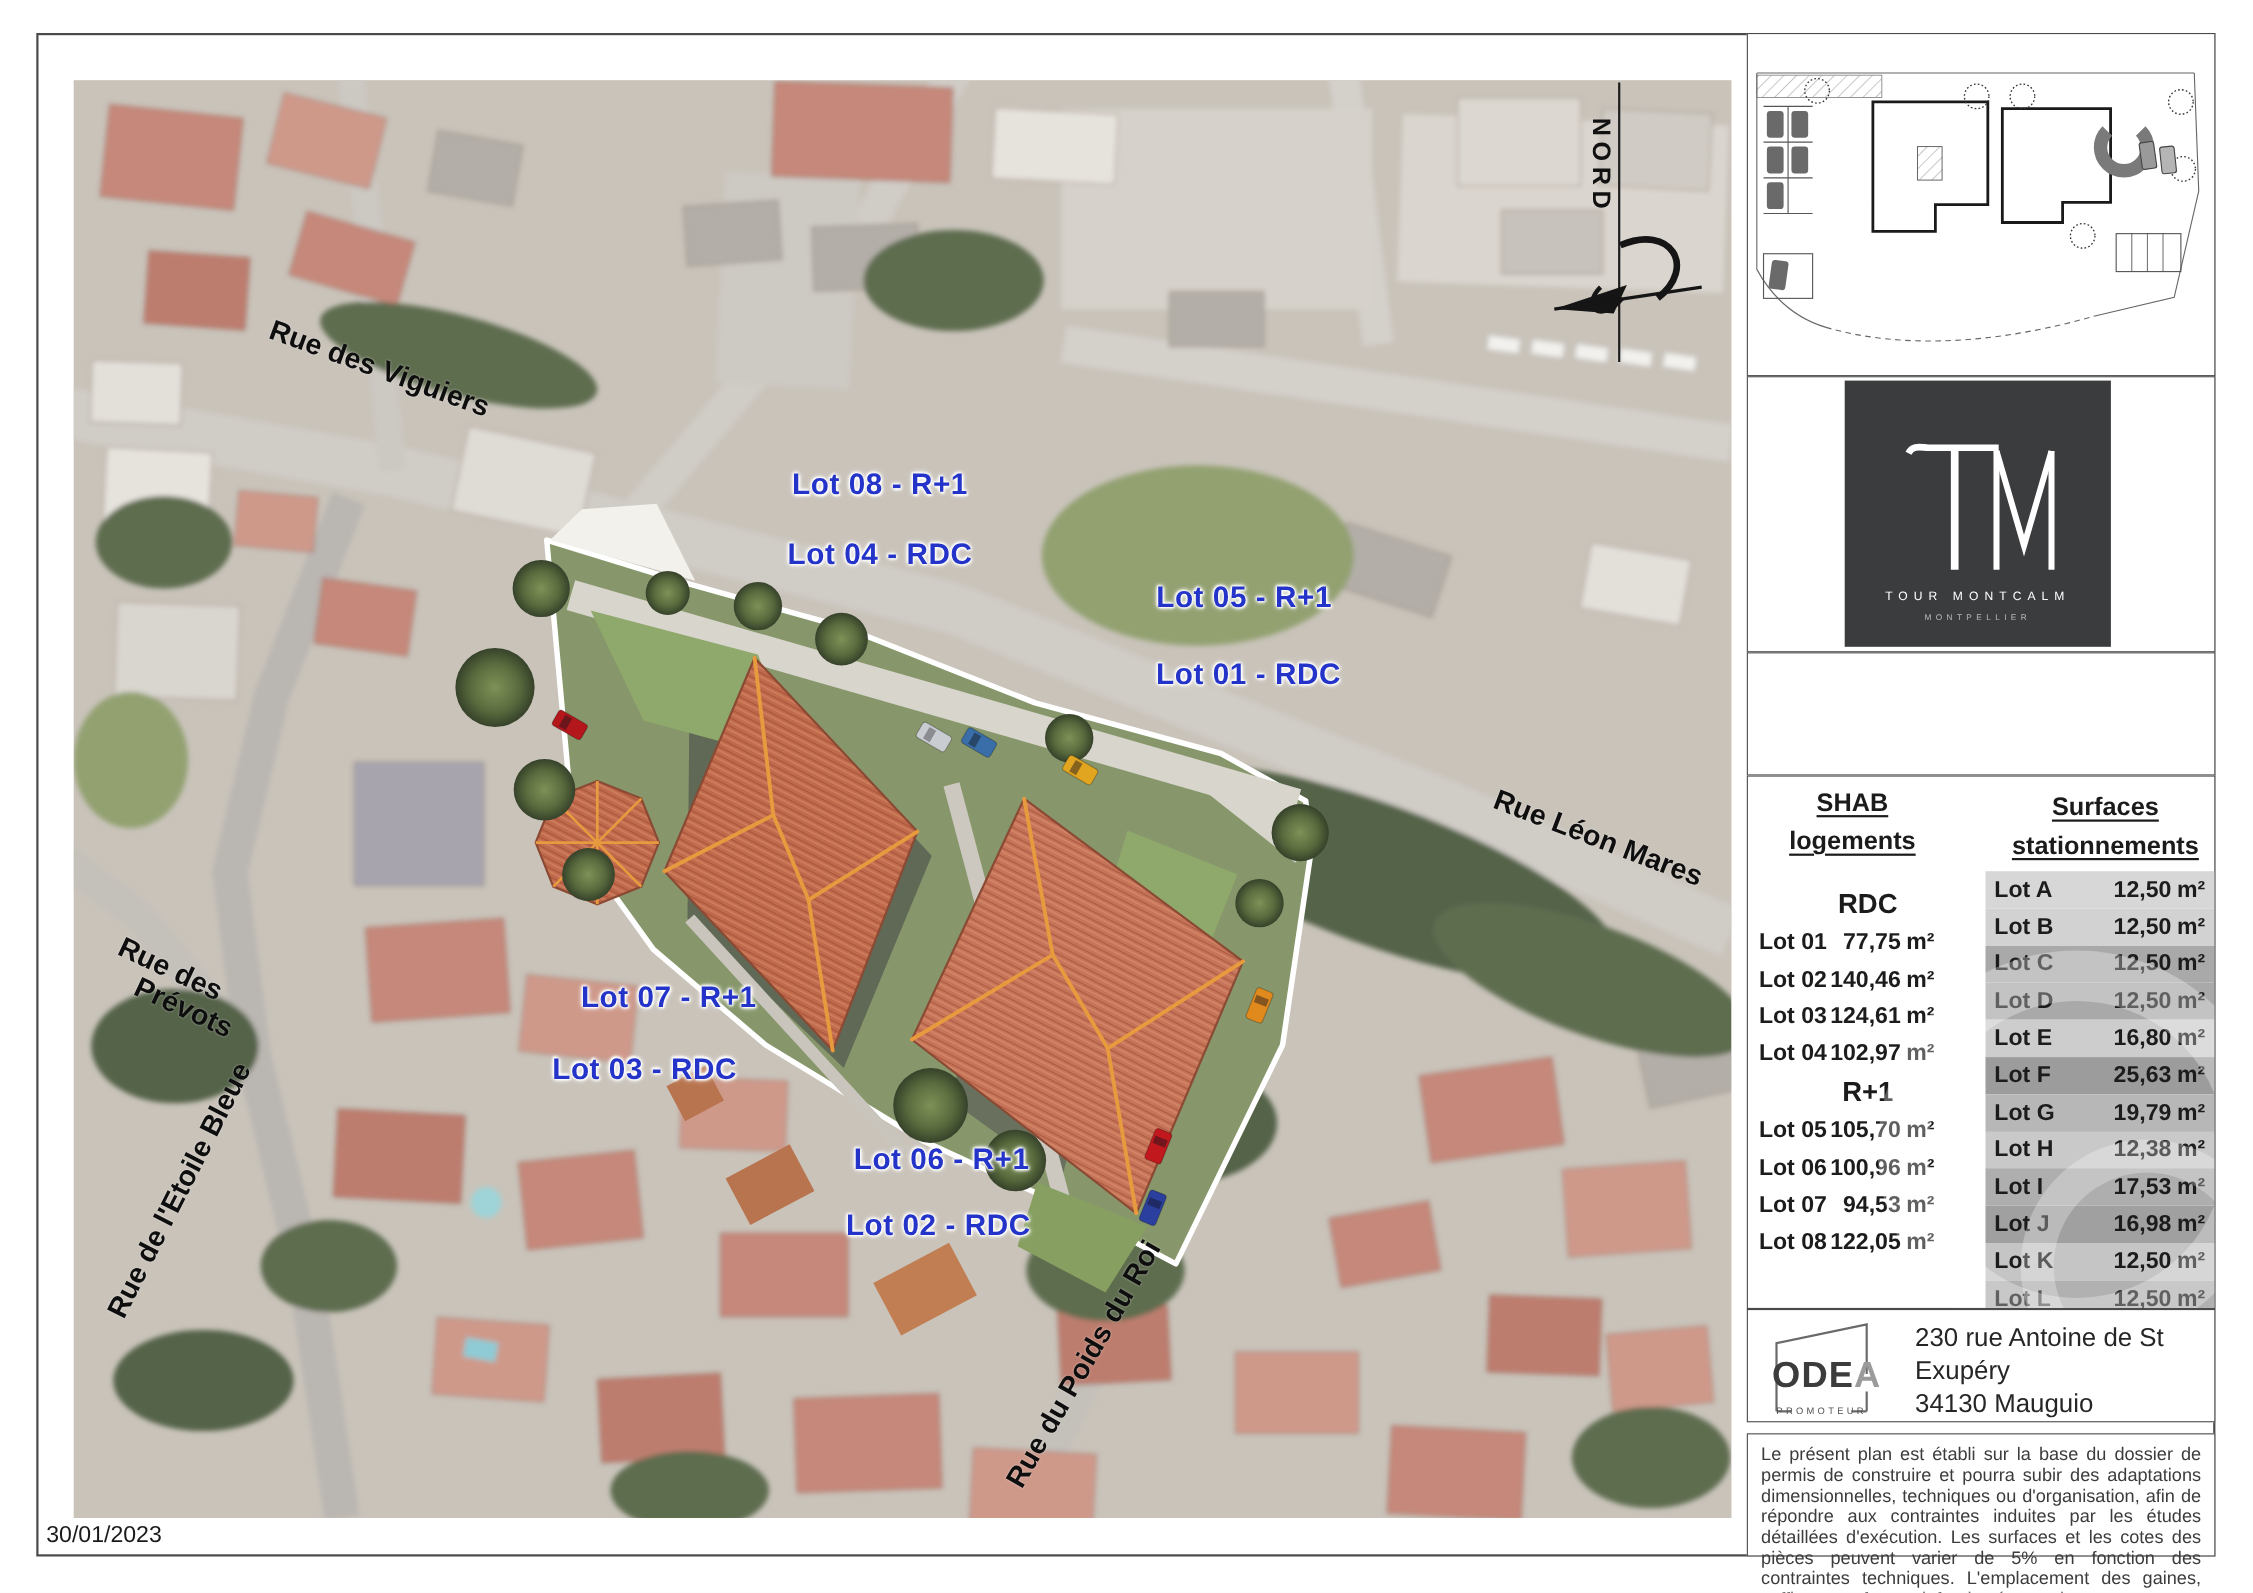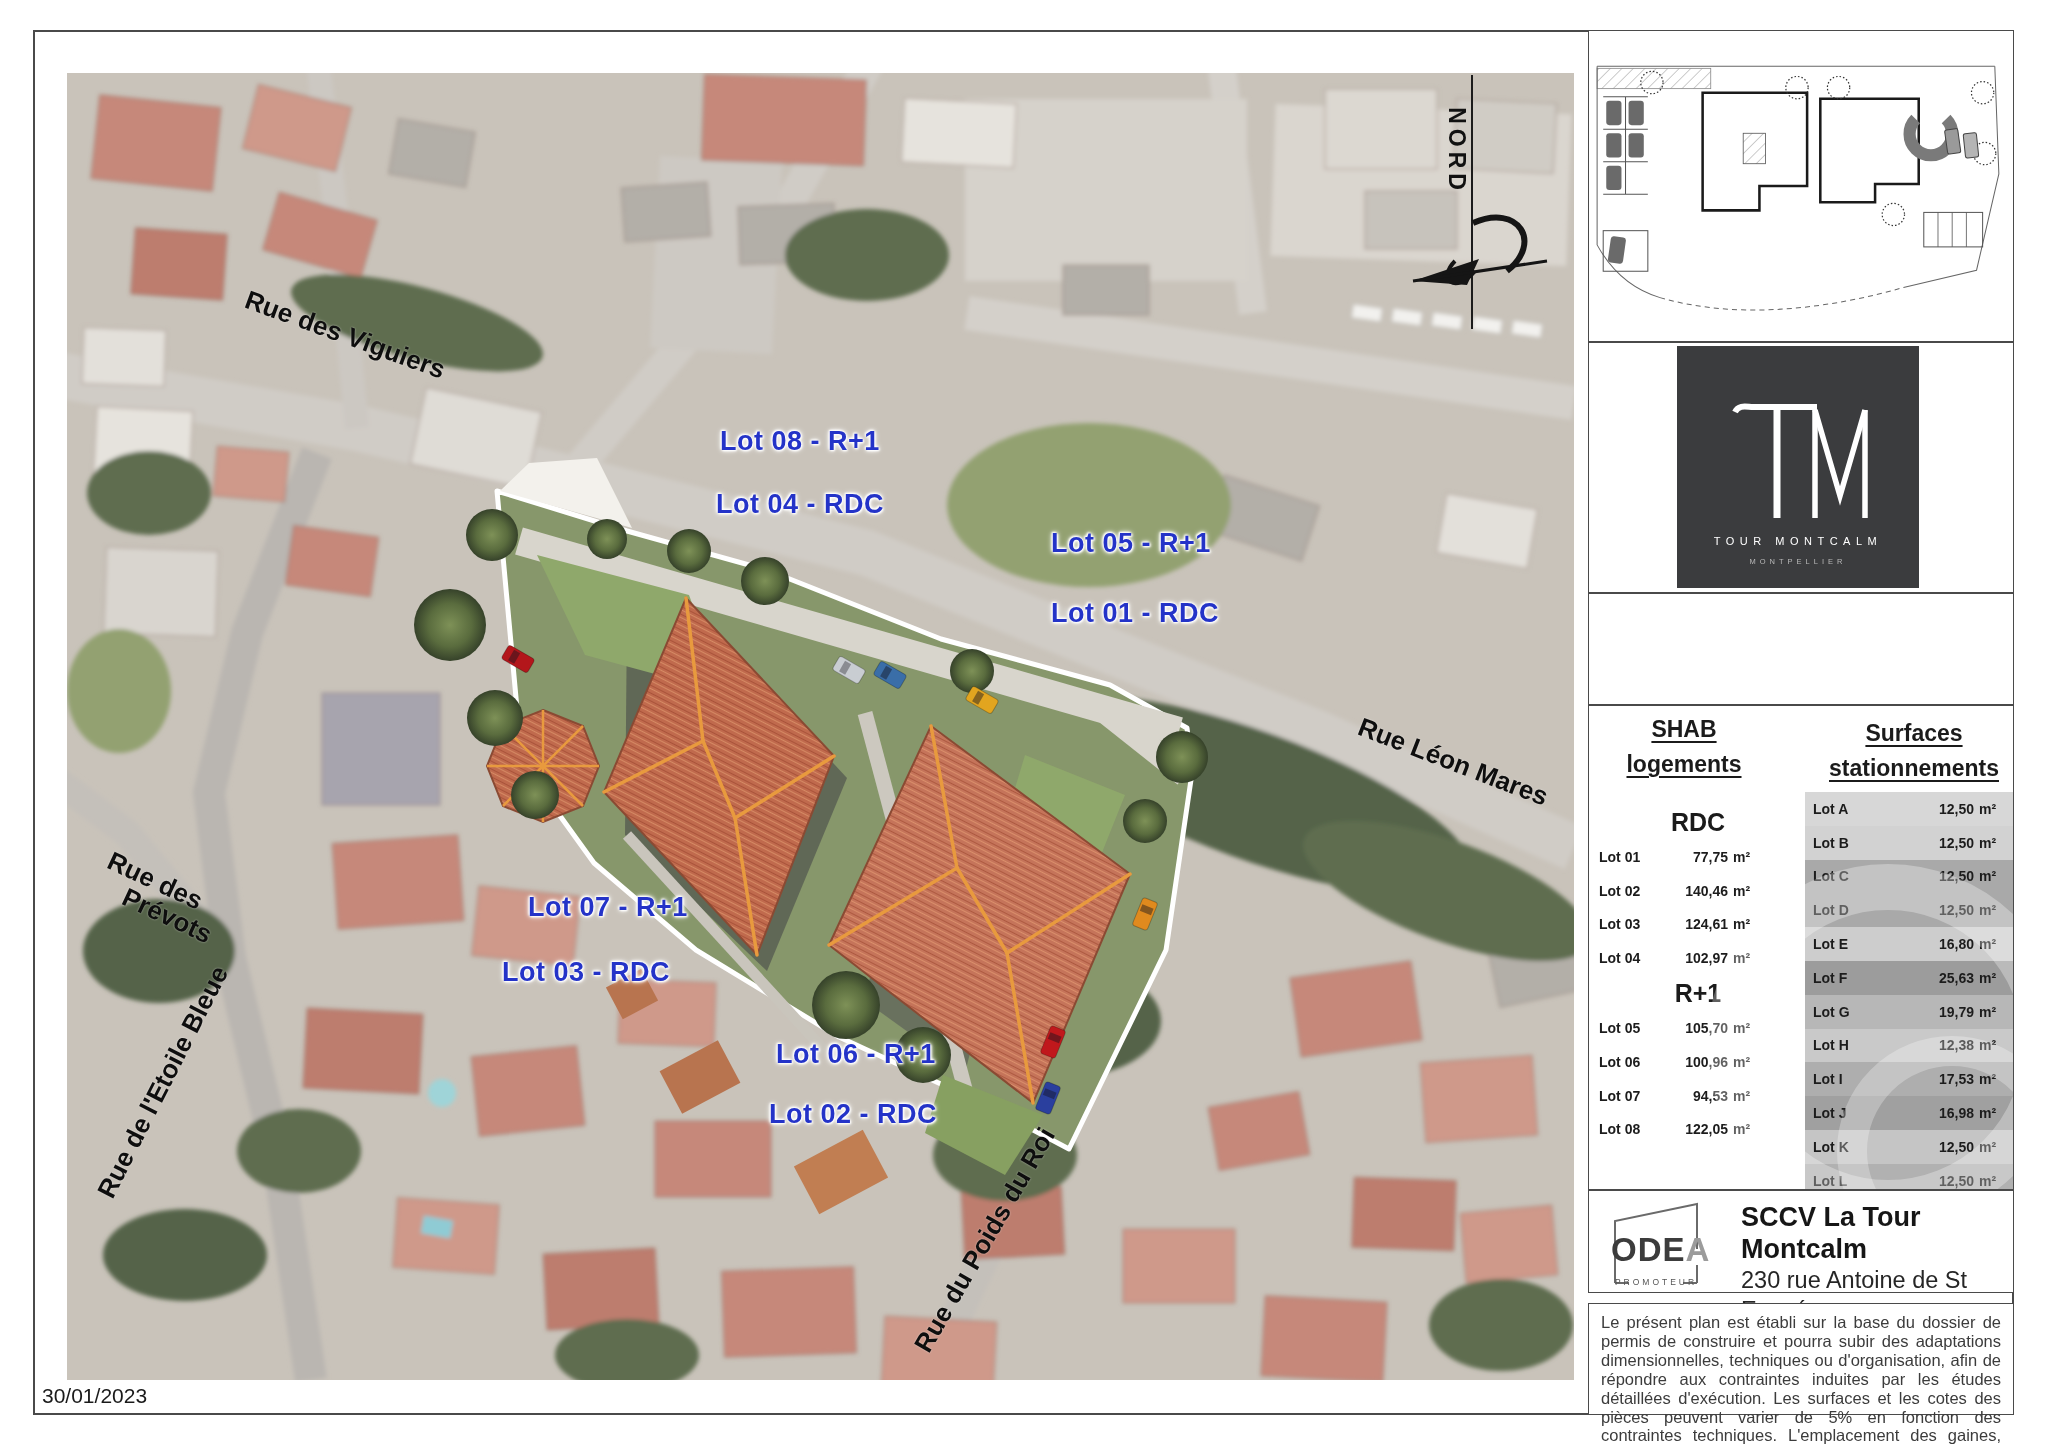--- a/index.html
+++ b/index.html
@@ -29,21 +29,21 @@
   #tm-square{position:absolute;left:88px;top:3px;width:242px;height:242px;background:#3b3c3e;}
   
   .tcol{position:absolute;top:0;height:100%;}
   #col-shab{left:10px;width:170px;}
   #col-park{left:216px;width:218px;}
   .tbl-h{font-size:23px;font-weight:700;text-align:center;color:#1b1b1b;line-height:35px;}
   .tbl-h span{text-decoration:underline;text-underline-offset:4px;}
   #col-shab .tbl-head{padding-top:6px;}
   #col-park .tbl-head{padding-top:10px;}
   .sec-label{font-size:25px;font-weight:700;text-align:center;padding-left:28px;height:36px;line-height:36px;color:#1b1b1b;}
-  .srow,.prow{display:flex;align-items:center;height:33.8px;font-size:14px;font-weight:700;color:#1c1c1c;}
+  .srow,.prow{display:flex;align-items:center;height:33.8px;font-size:21px;font-weight:700;color:#1c1c1c;}
   .srow .lot{width:64px;}
   .srow .val{flex:1;text-align:right;}
   .srow .unit{width:36px;text-align:left;padding-left:5px;}
   .prow{padding:0 8px;}
   .prow .lot{width:62px;}
   .prow .val{flex:1;text-align:right;}
   .prow .unit{width:36px;text-align:left;padding-left:5px;}
   #shab-rdc-gap{height:22px;}
   .ring{position:absolute;border-radius:50%;border:46px solid rgba(255,255,255,.30);width:270px;height:270px;left:118px;top:158px;pointer-events:none;}
   .ring2{position:absolute;border-radius:50%;border:30px solid rgba(255,255,255,.28);width:170px;height:170px;left:248px;top:330px;pointer-events:none;}
@@ -512,21 +512,20 @@
 </div>
 
 <div id="box-odea" class="sbox">
   <svg id="odea-logo" width="118" height="98" viewBox="0 0 118 98">
     <path d="M16 88 V26 L98 9 V54" fill="none" stroke="#6a6a6a" stroke-width="2"></path>
     <path d="M16 88 H30 M84 88 H98 M98 70 V88" stroke="#6a6a6a" stroke-width="2" fill="none"></path>
     <text x="12" y="66" font-family="Liberation Sans, sans-serif" font-size="33" font-weight="bold" fill="#3c3c3c" letter-spacing="1">ODE<tspan fill="#9b9b9b">A</tspan></text>
     <text x="57" y="90" font-family="Liberation Sans, sans-serif" font-size="8.5" letter-spacing="3" fill="#555" text-anchor="middle">PROMOTEUR</text>
   </svg>
   <div id="sccv">
-    <div class="company">SCCV La Tour Montcalm</div>
     <div class="addr">230 rue Antoine de St Exupéry</div>
     <div class="addr">34130 Mauguio</div>
   </div>
 </div>
 
 <div id="box-legal" class="sbox">
   <span>Le présent plan est établi sur la base du dossier de permis de construire et pourra subir des adaptations dimensionnelles, techniques ou d'organisation, afin de répondre aux contraintes induites par les études détaillées d'exécution. Les surfaces et les cotes des pièces peuvent varier de 5% en fonction des contraintes techniques. L'emplacement des gaines, soffites et faux plafonds éventuels ne sont pas indiqués.</span>
 </div>
 
 </body></html>

